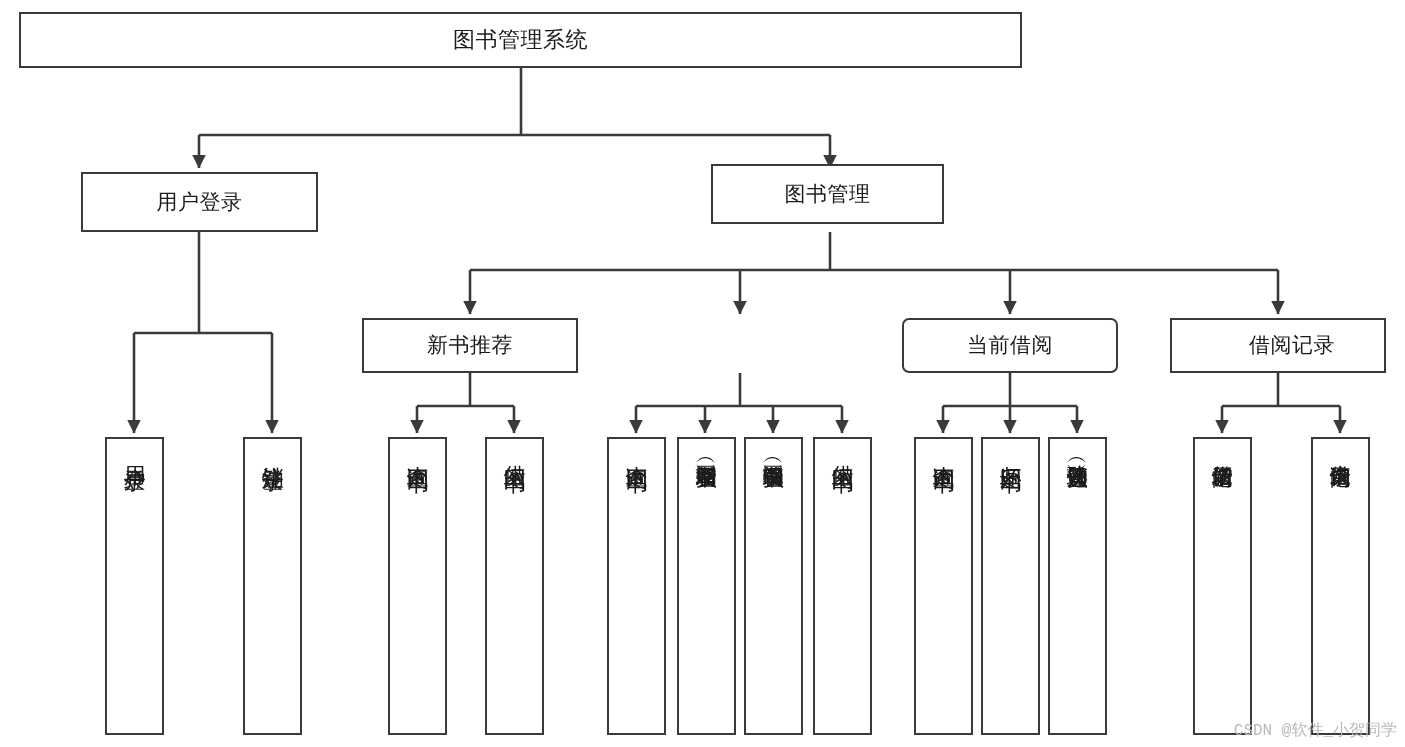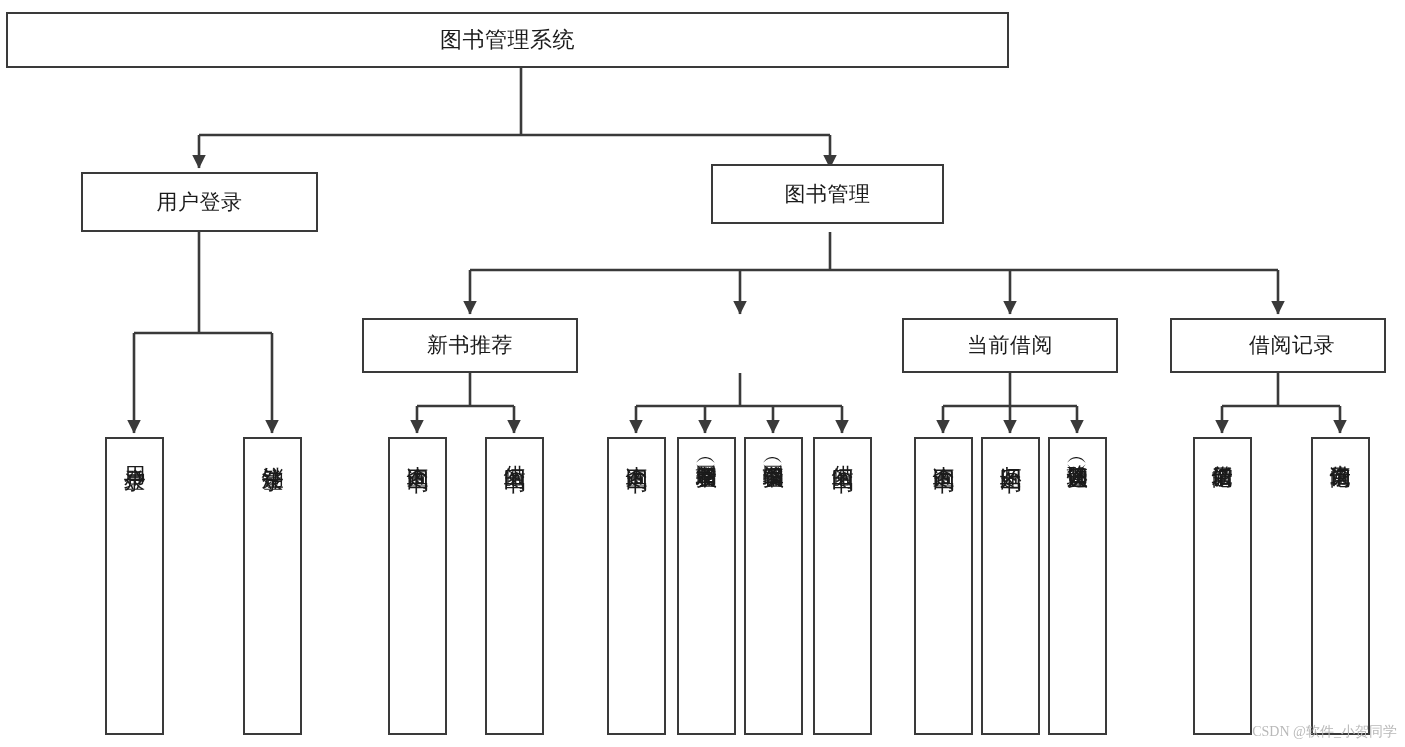--- a/index.html
+++ b/index.html
@@ -66,25 +66,25 @@
   }
   
   .node.v.long .lbl {
     font-size: 21px;
     letter-spacing: 0.5px;
   }
   .watermark {
     position: absolute;
     right: 8px;
     bottom: 6px;
-    font-size: 14px;
+    font-size: 16px;
     color: #b9b9b9;
     z-index: 5;
     white-space: nowrap;
-    font-family: Liberation Serif, serif;
+    font-family: Liberation Mono, monospace;
   }
 </style>
 </head>
 <body>
 
 <div id="canvas">
 
   <svg id="edges" viewBox="0 0 1405 747" xmlns="http://www.w3.org/2000/svg">
     <defs>
       <marker id="arrow" viewBox="0 0 10 10" refX="9.6" refY="5" markerWidth="5.2" markerHeight="5.2" orient="auto-start-reverse">
@@ -128,38 +128,38 @@
       <path d="M 1010 406 L 1010 433" marker-end="url(#arrow)"></path>
       <path d="M 1077 406 L 1077 433" marker-end="url(#arrow)"></path>
 
       <path d="M 1278 373 L 1278 406"></path>
       <path d="M 1222 406 L 1340 406"></path>
       <path d="M 1222 406 L 1222 433" marker-end="url(#arrow)"></path>
       <path d="M 1340 406 L 1340 433" marker-end="url(#arrow)"></path>
     </g>
   </svg>
 
-  <div class="node h root" style="left:6px; top:12px; width:1003px; height:56px;">
+  <div class="node h root" style="left:19px; top:12px; width:1003px; height:56px;">
     <span class="lbl">图书管理系统</span>
   </div>
 
   <div class="node h" style="left:81px; top:172px; width:237px; height:60px;">
     <span class="lbl">用户登录</span>
   </div>
 
   <div class="node h" style="left:711px; top:164px; width:233px; height:60px;">
     <span class="lbl">图书管理</span>
   </div>
 
   <div class="node h" style="left:362px; top:318px; width:216px; height:55px;text-align:right;">
     <span class="lbl">新书推荐</span>
   </div>
 
 
-  <div class="node h" style="left:902px; top:318px; width:216px; height:55px;">
+  <div class="node h" style="left:902px; top:318px; width:216px; height:55px;border-radius:7px;">
     <span class="lbl">当前借阅</span>
   </div>
 
   <div class="node h" style="left:1170px; top:318px; width:216px; height:55px;padding-left:28px;">
     <span class="lbl">借阅记录</span>
   </div>
 
   <div class="node v" style="left:105px; top:437px; width:59px; height:298px;">
     <span class="lbl">用户登录</span>
   </div>

